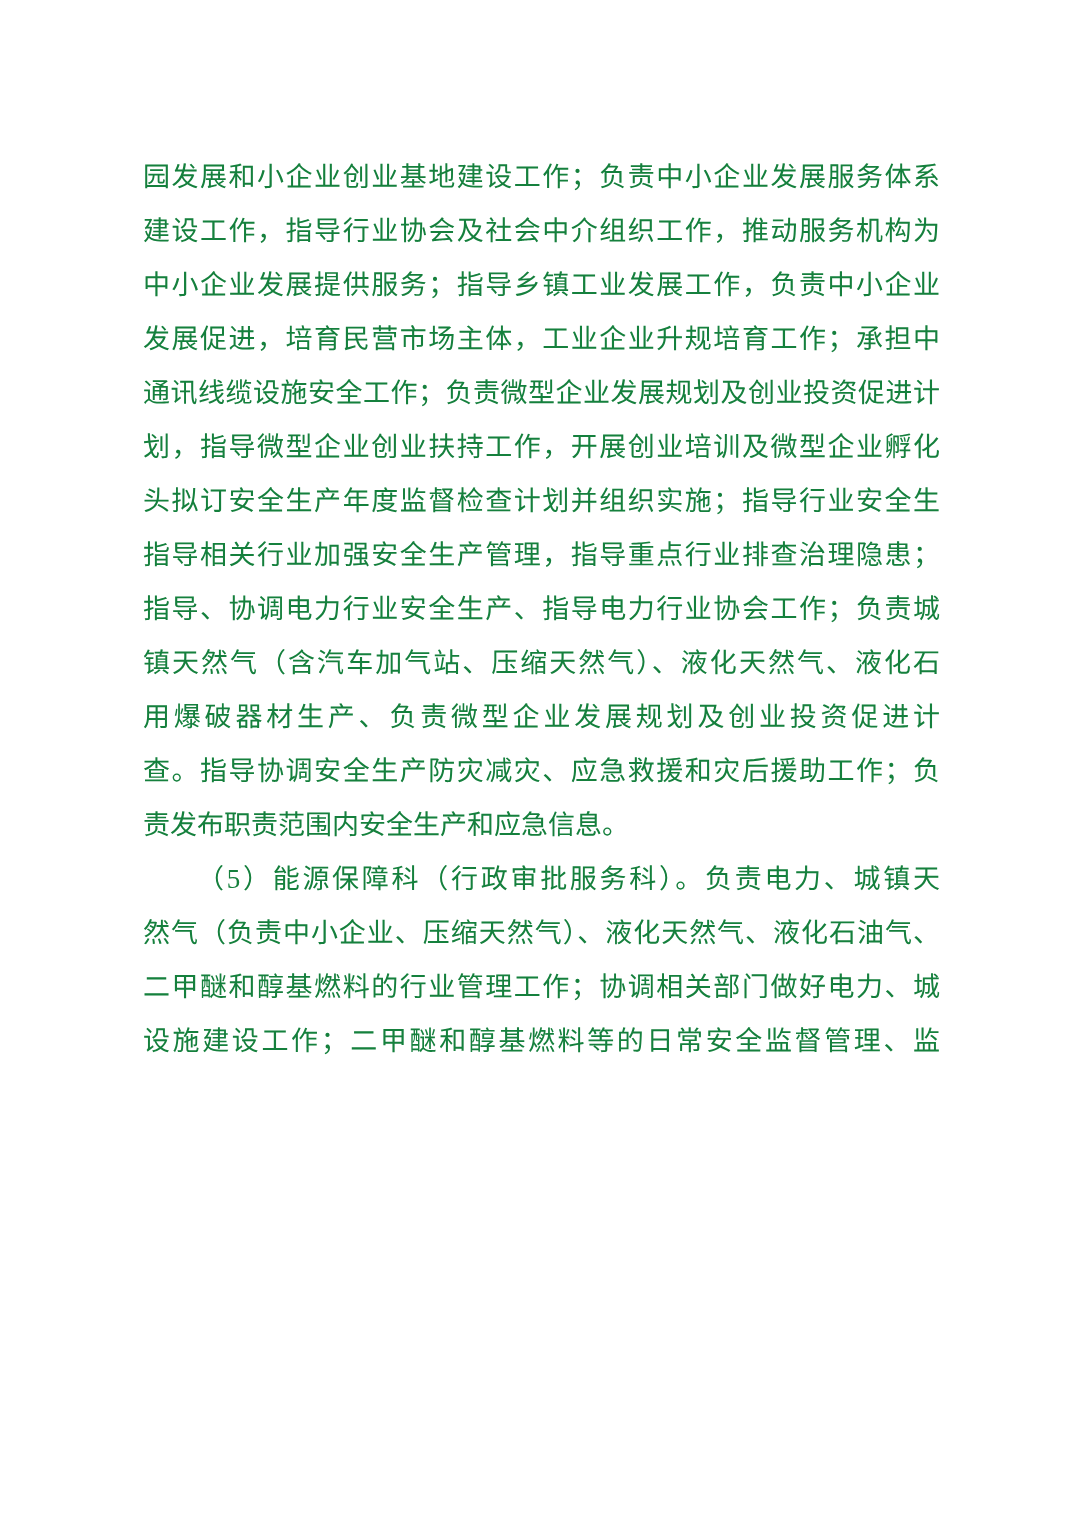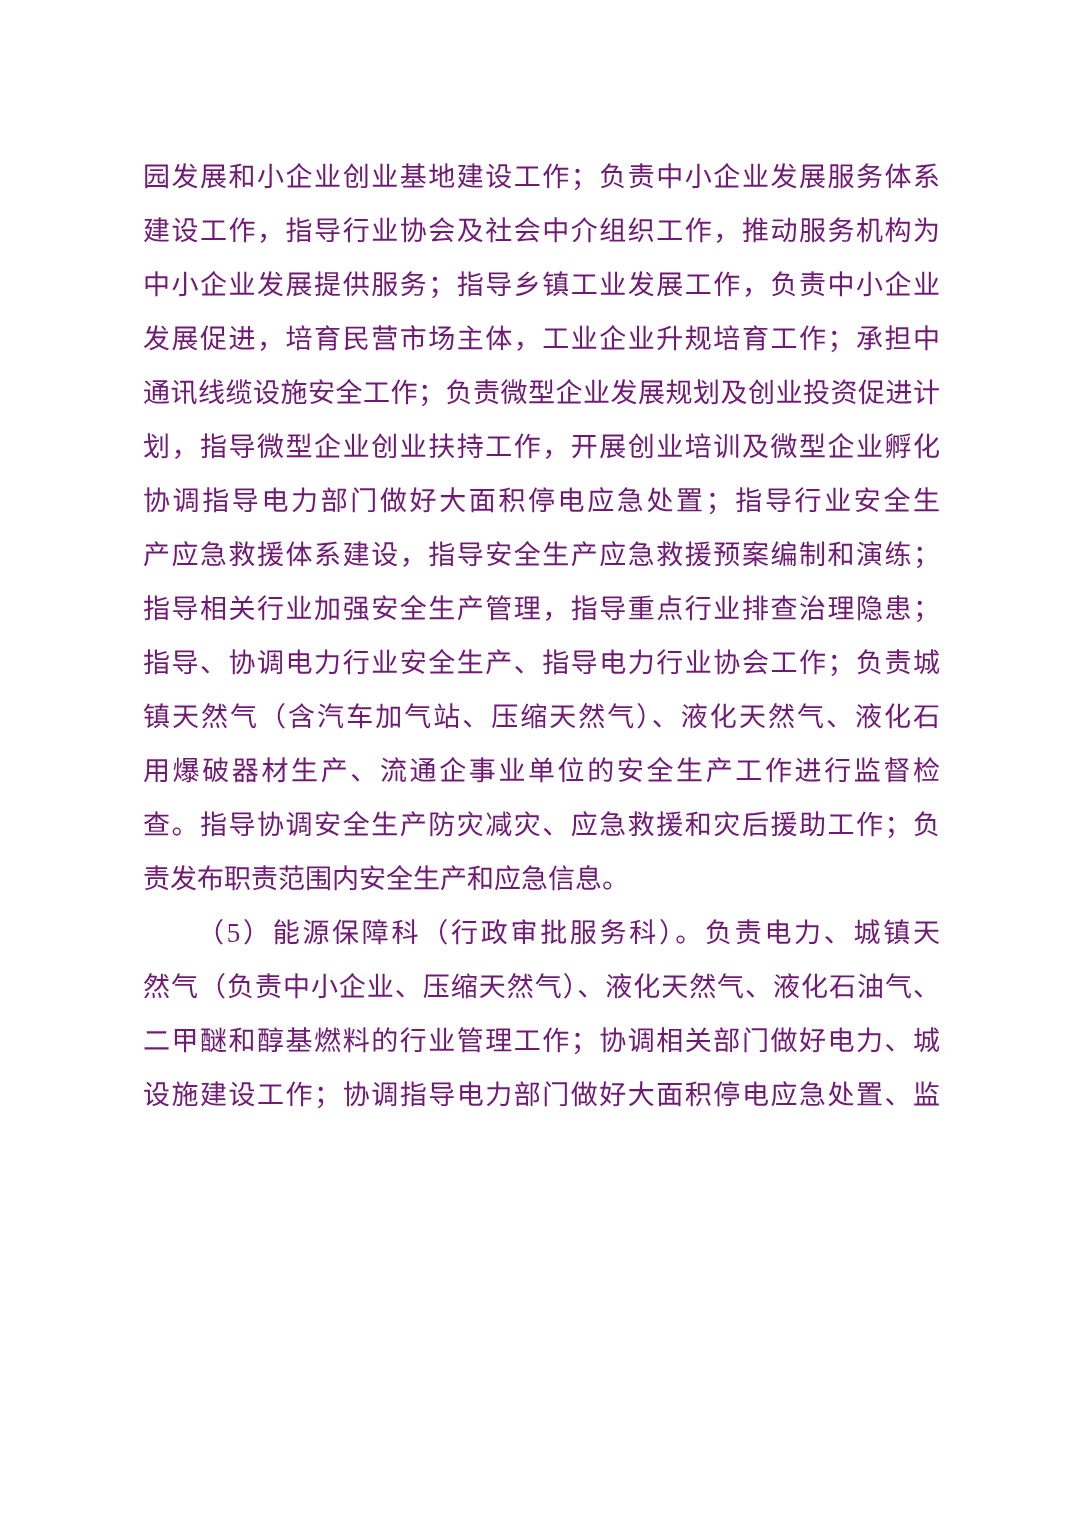--- a/index.html
+++ b/index.html
@@ -12,21 +12,21 @@
     width: 1074px;
     height: 1520px;
     background: #ffffff;
     overflow: hidden;
   }
   .doc-body {
     position: absolute;
     left: 143px;
     top: 150px;
     width: 797px;
-    color: #701a75;
+    color: #15803d;
     font-family: "Liberation Serif", "DejaVu Serif", serif;
     font-size: 27px;
     line-height: 54px;
     -webkit-font-smoothing: antialiased;
   }
   .paragraph {
     margin: 0;
     padding: 0;
   }
   .line {
@@ -50,29 +50,28 @@
   <div class="doc-body" id="doc-body">
       <div class="paragraph">
         <div class="line">园发展和小企业创业基地建设工作；负责中小企业发展服务体系</div>
         <div class="line">建设工作，指导行业协会及社会中介组织工作，推动服务机构为</div>
         <div class="line">中小企业发展提供服务；指导乡镇工业发展工作，负责中小企业</div>
         <div class="line">发展促进，培育民营市场主体，工业企业升规培育工作；承担中</div>
         <div class="line">通讯线缆设施安全工作；负责微型企业发展规划及创业投资促进计</div>
         <div class="line">划，指导微型企业创业扶持工作，开展创业培训及微型企业孵化</div>
       </div>
       <div class="paragraph">
-        <div class="line">协调指导电力部门做好大面积停电应急处置；指导行业安全生</div>
-        <div class="line">产应急救援体系建设，指导安全生产应急救援预案编制和演练；</div>
+        <div class="line">头拟订安全生产年度监督检查计划并组织实施；指导行业安全生</div>
         <div class="line">指导相关行业加强安全生产管理，指导重点行业排查治理隐患；</div>
         <div class="line">指导、协调电力行业安全生产、指导电力行业协会工作；负责城</div>
         <div class="line">镇天然气（含汽车加气站、压缩天然气）、液化天然气、液化石</div>
-        <div class="line">用爆破器材生产、流通企事业单位的安全生产工作进行监督检</div>
+        <div class="line">用爆破器材生产、负责微型企业发展规划及创业投资促进计</div>
         <div class="line">查。指导协调安全生产防灾减灾、应急救援和灾后援助工作；负</div>
         <div class="line flush">责发布职责范围内安全生产和应急信息。</div>
       </div>
       <div class="paragraph">
         <div class="line indent">（5）能源保障科（行政审批服务科）。负责电力、城镇天</div>
         <div class="line">然气（负责中小企业、压缩天然气）、液化天然气、液化石油气、</div>
         <div class="line">二甲醚和醇基燃料的行业管理工作；协调相关部门做好电力、城</div>
-        <div class="line">设施建设工作；协调指导电力部门做好大面积停电应急处置、监</div>
+        <div class="line">设施建设工作；二甲醚和醇基燃料等的日常安全监督管理、监</div>
       </div>
     </div>
 </div>
 
 </body></html>

